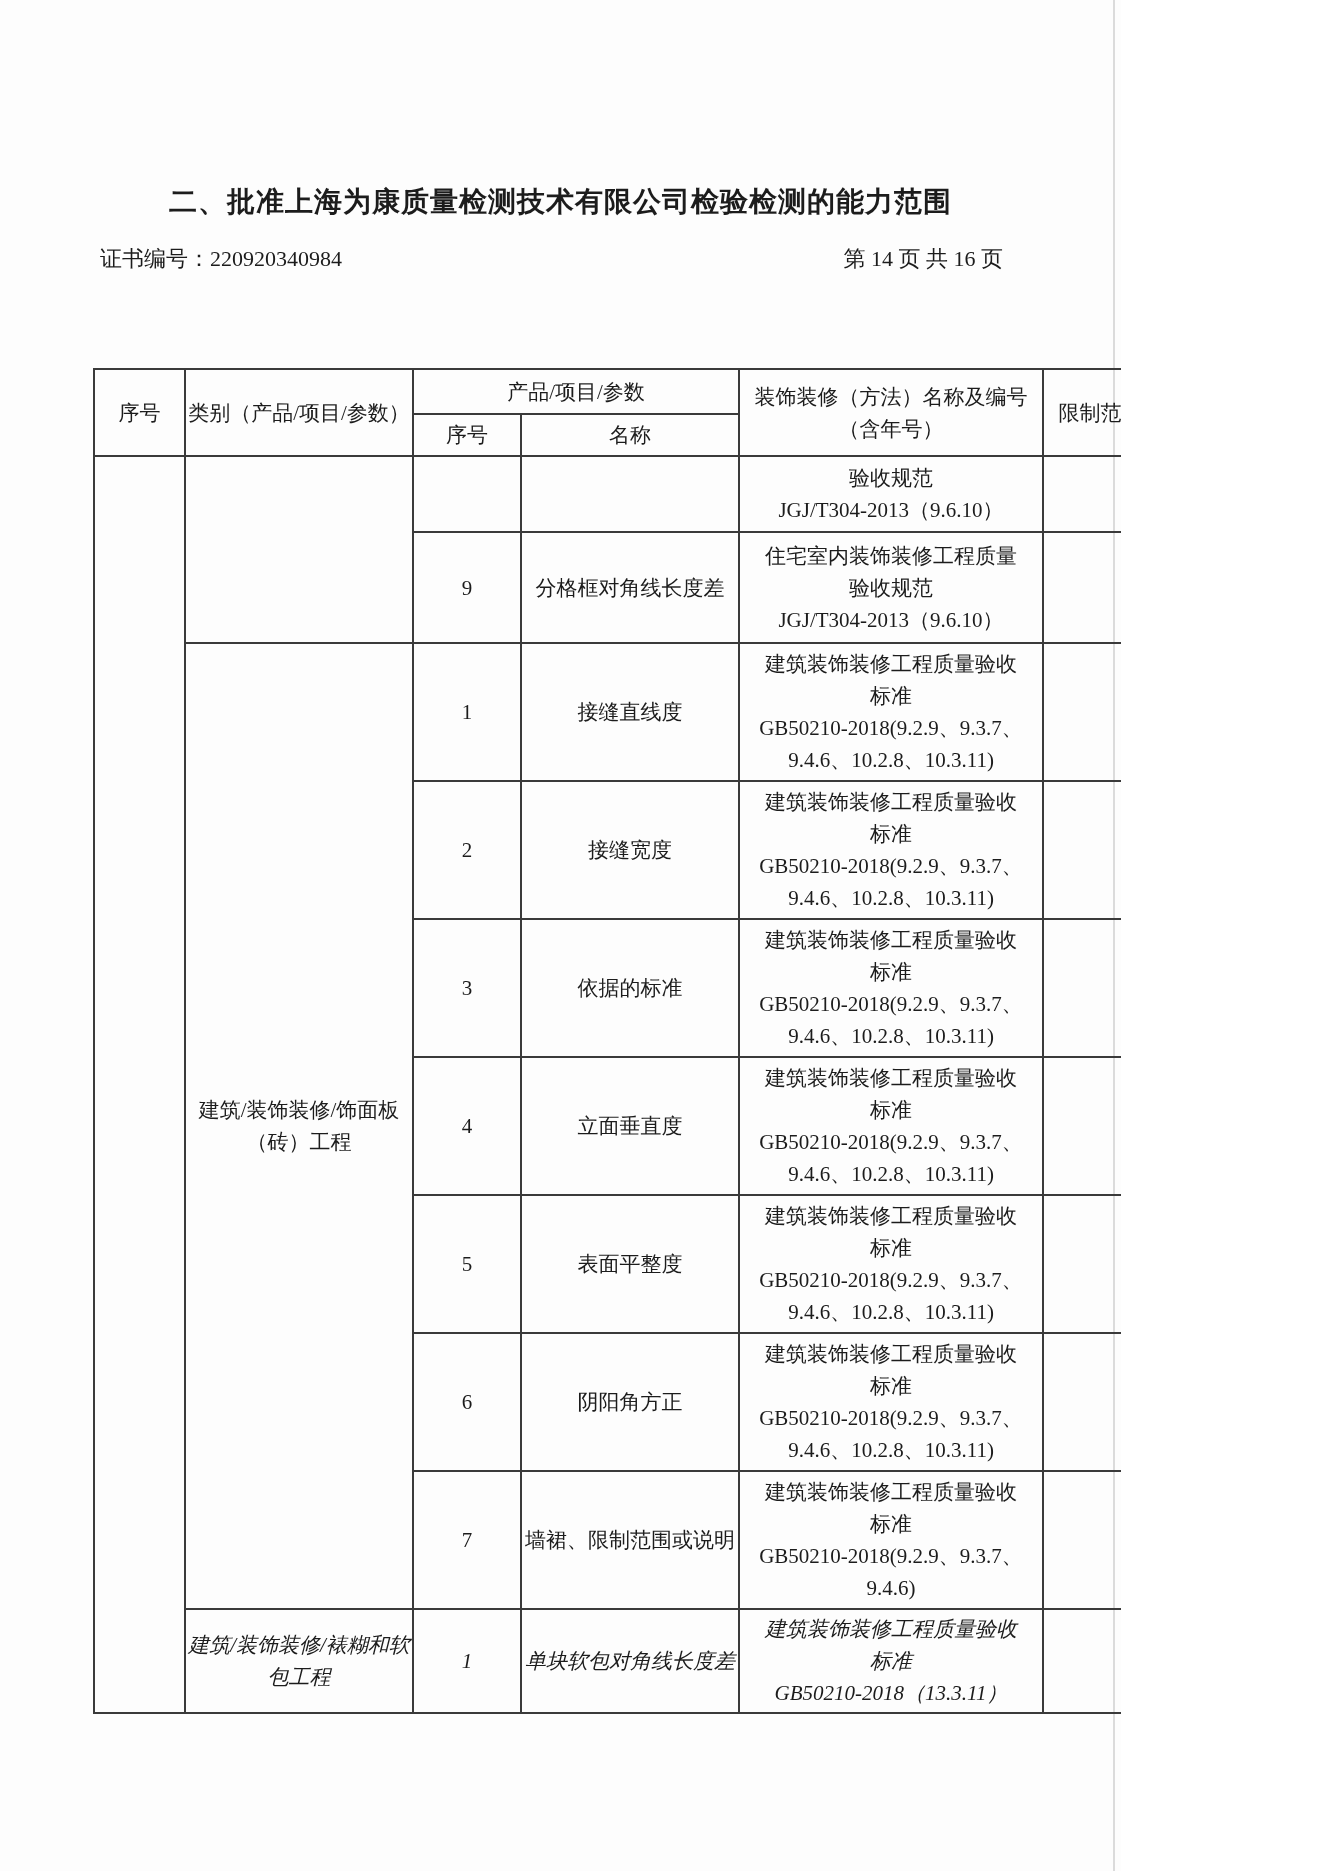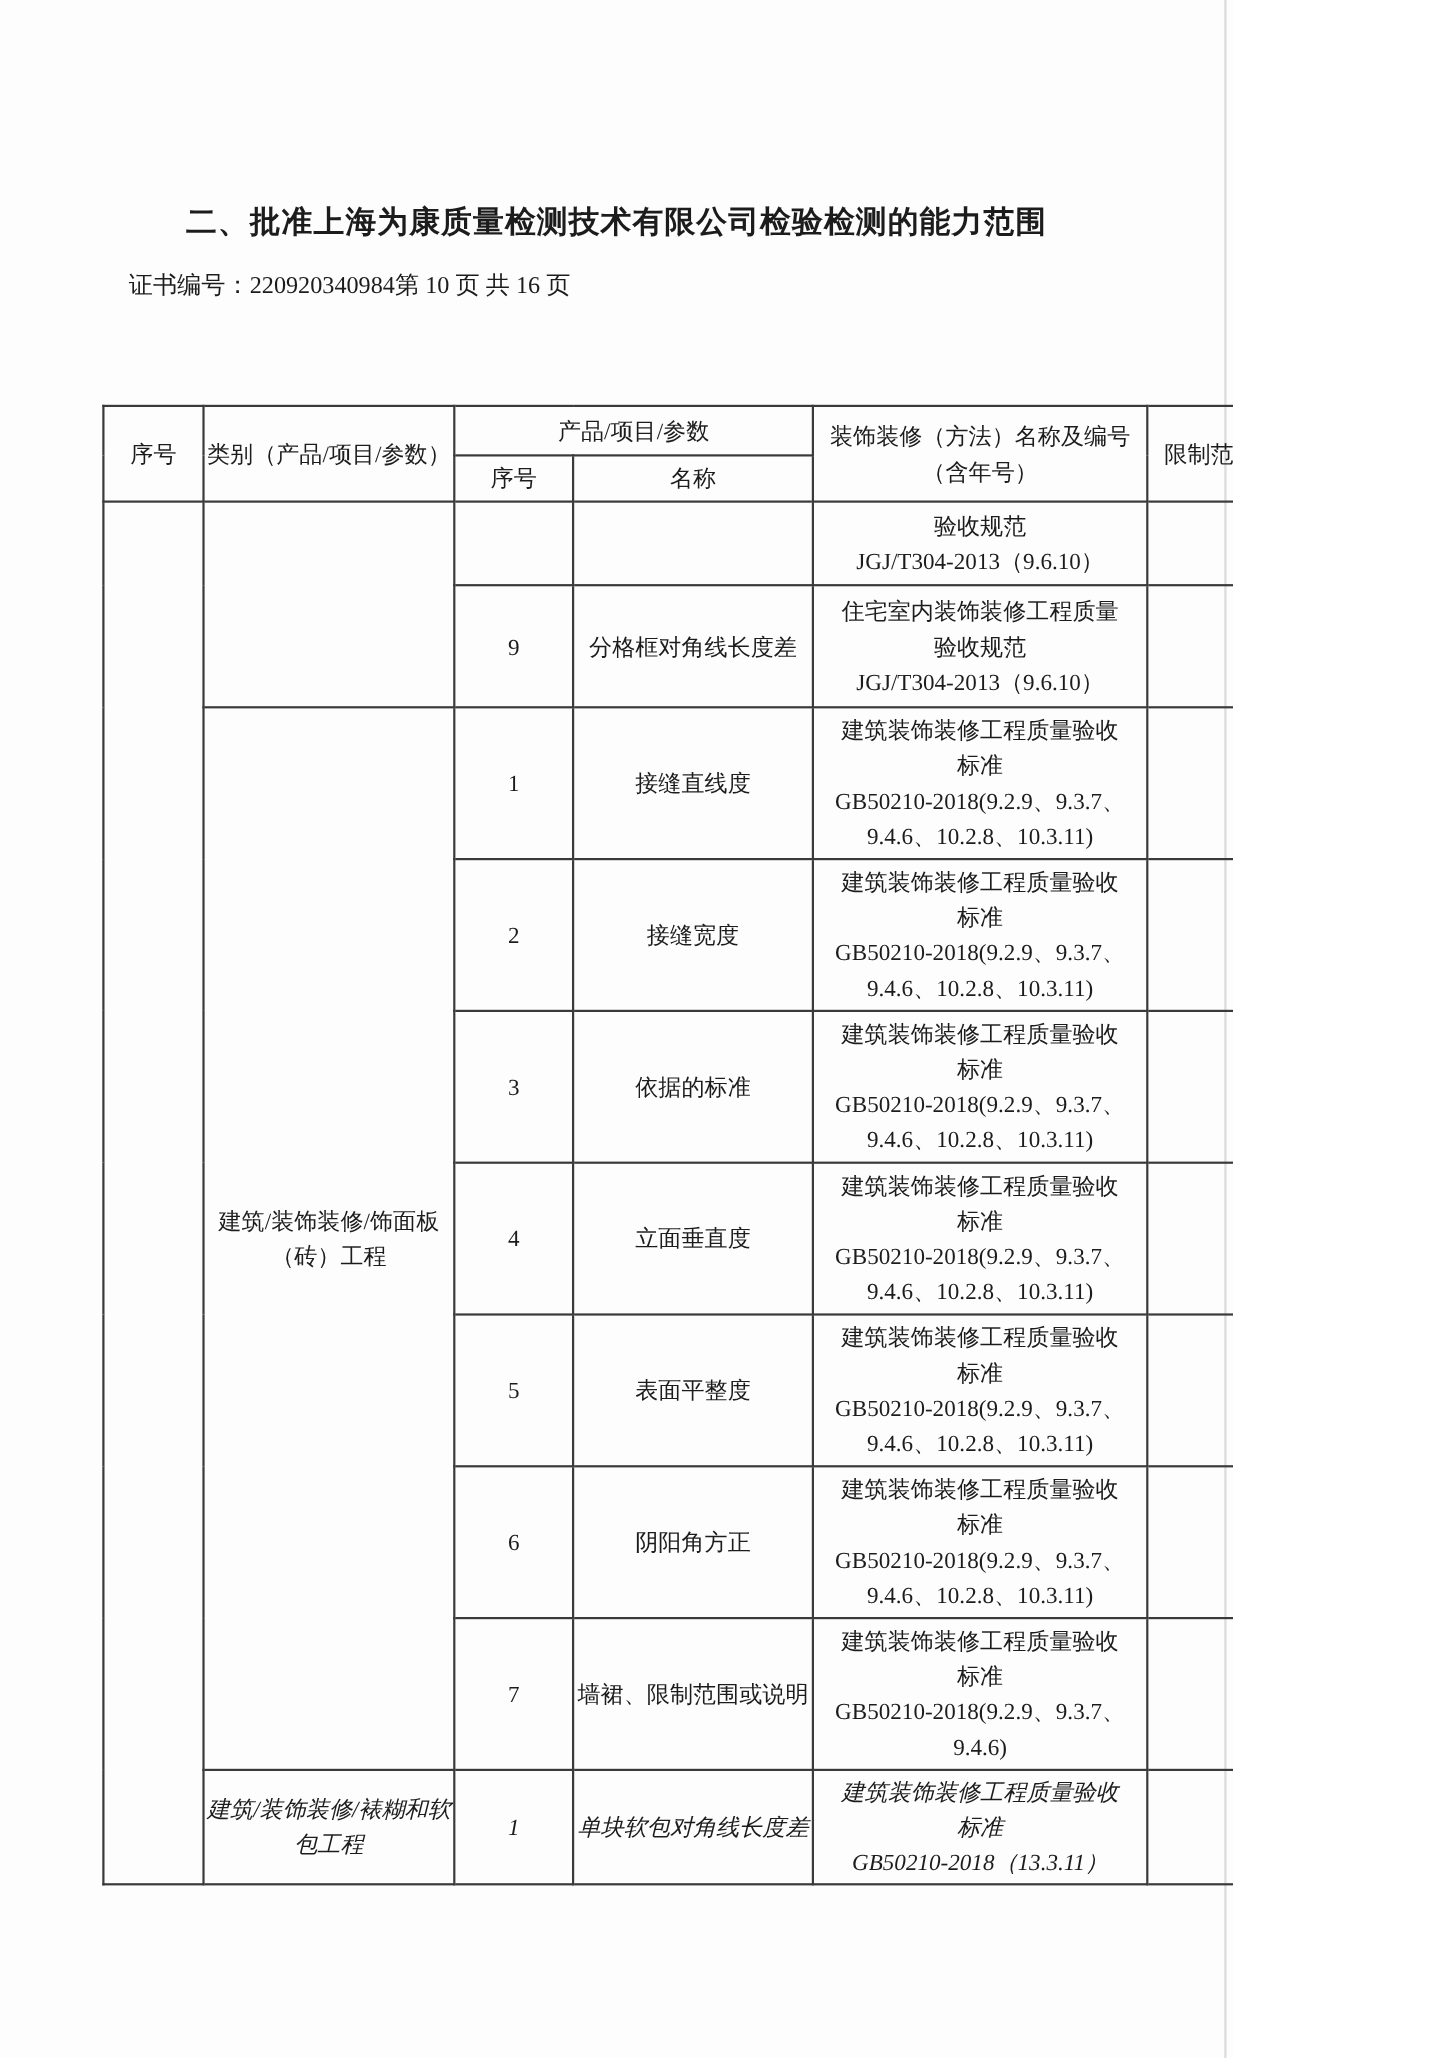--- a/index.html
+++ b/index.html
@@ -23,23 +23,22 @@
   }
 
   .doc-title{
     position:absolute; left:0; right:0; top:183px;
     text-align:center;
     font-size:28px; font-weight:600; letter-spacing:1px;
     white-space:nowrap;
   }
   .info-line{
     position:absolute; top:244px; left:100px; right:118px;
-    display:flex; align-items:baseline;
+    display:flex; justify-content:space-between; align-items:baseline;
     font-size:22px;
-    margin-left:17px;
   }
   .address-line{
     position:absolute; top:316px; left:100px;
     font-size:22px;
   }
 
   table.cap{
     position:absolute; left:93px; top:368px;
     width:1127px;
     border-collapse:collapse;
@@ -77,21 +76,21 @@
 <body>
 
 <div class="page">
   <div class="scan-edge"></div>
   <div class="scan-mark"></div>
 
   <div class="doc-title">二、批准上海为康质量检测技术有限公司检验检测的能力范围</div>
 
   <div class="info-line">
     <span>证书编号：220920340984</span>
-    <span>第 10 页 共 16 页</span>
+    <span>第 14 页 共 16 页</span>
   </div>
 
 
   <table class="cap">
     <colgroup>
       <col style="width:91px">
       <col style="width:228px">
       <col style="width:108px">
       <col style="width:218px">
       <col style="width:304px">

